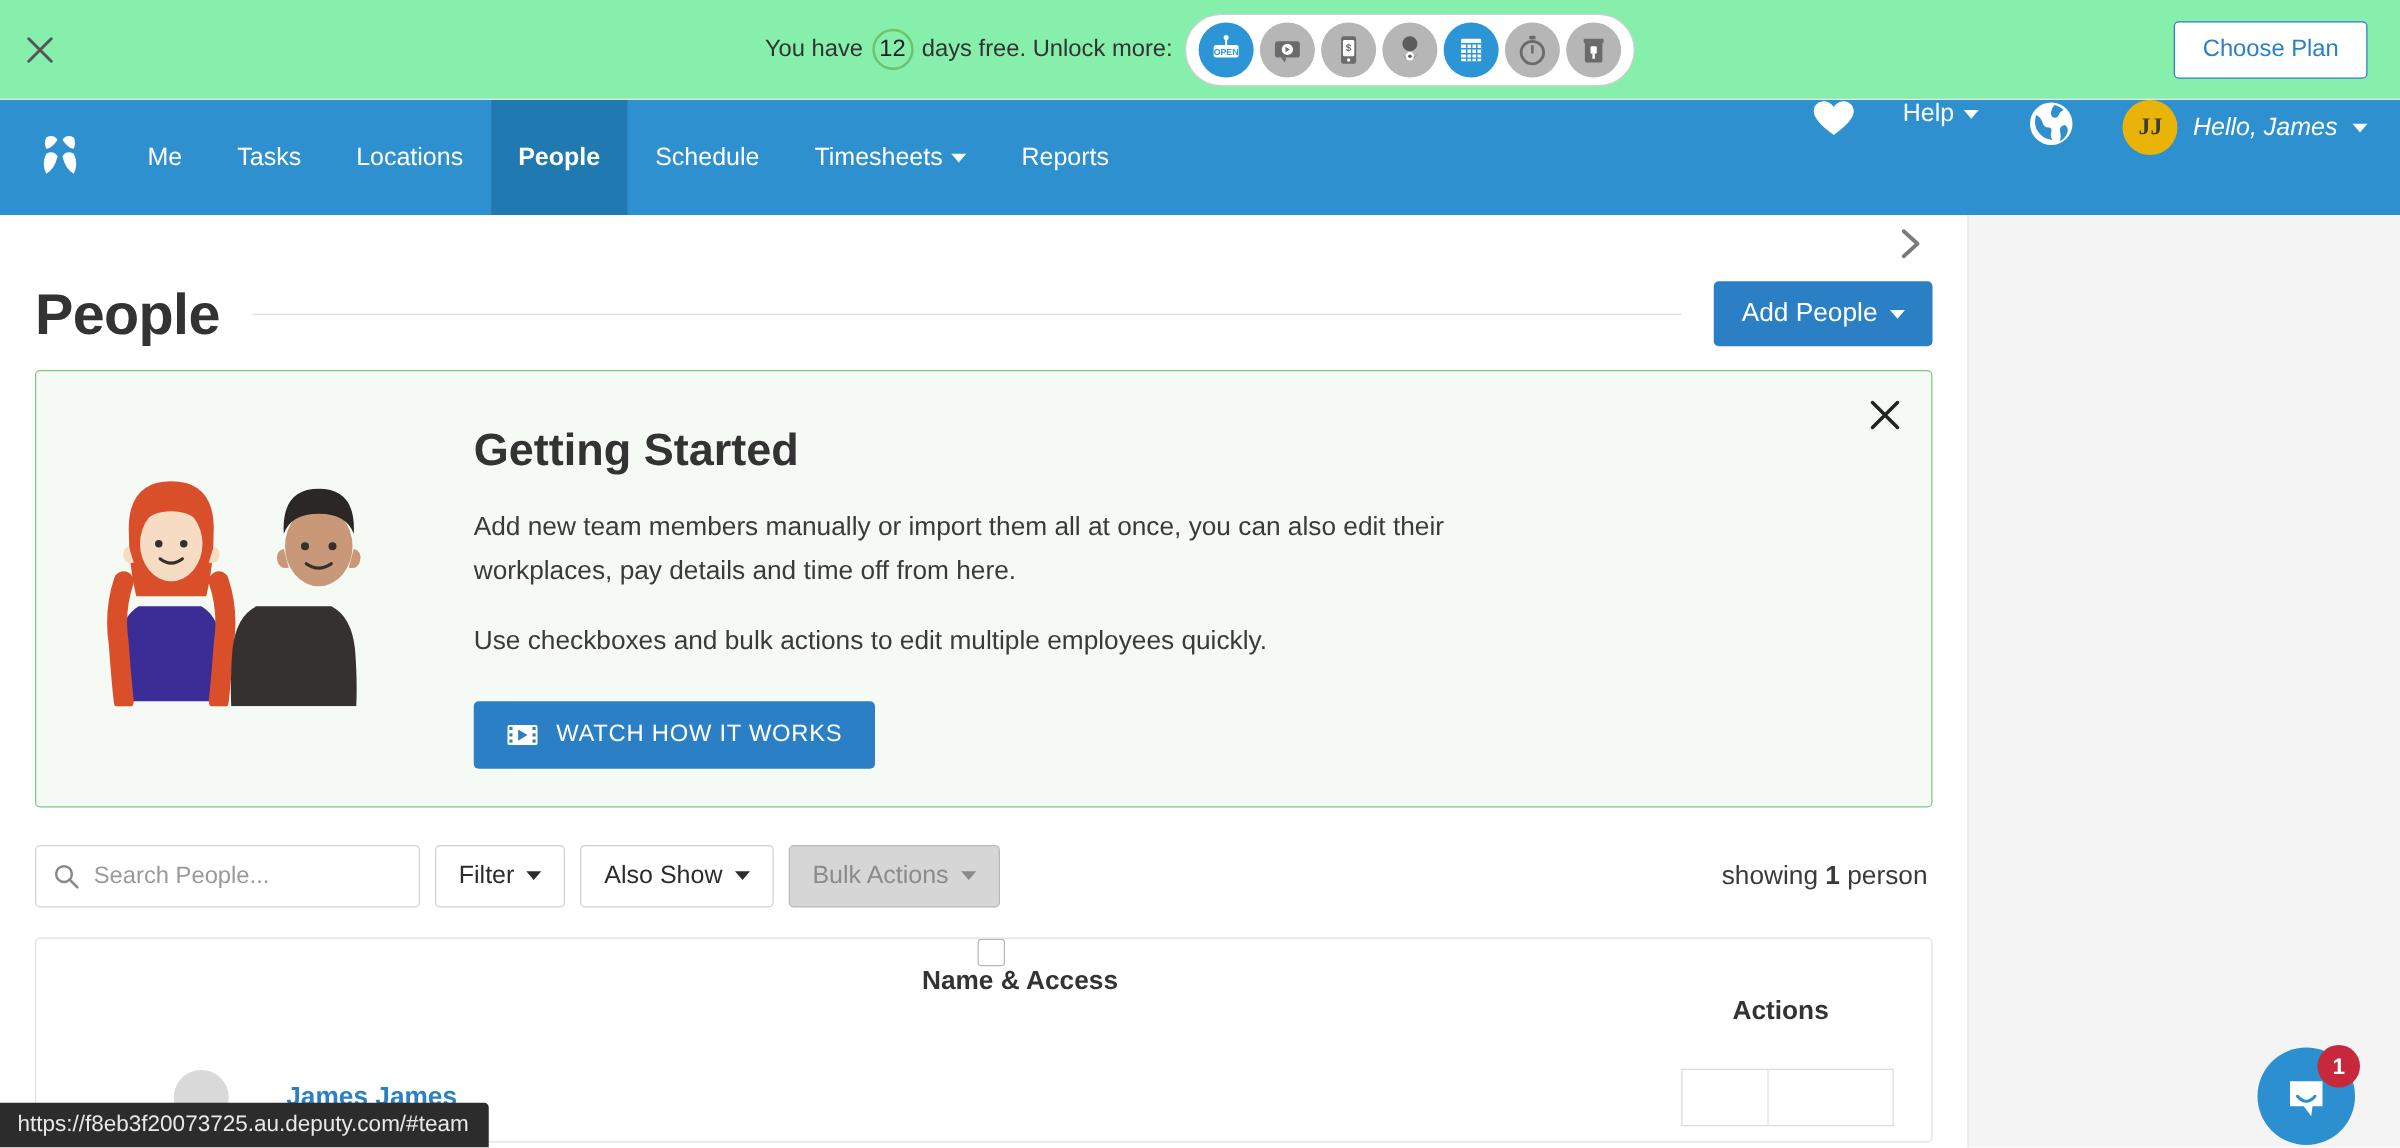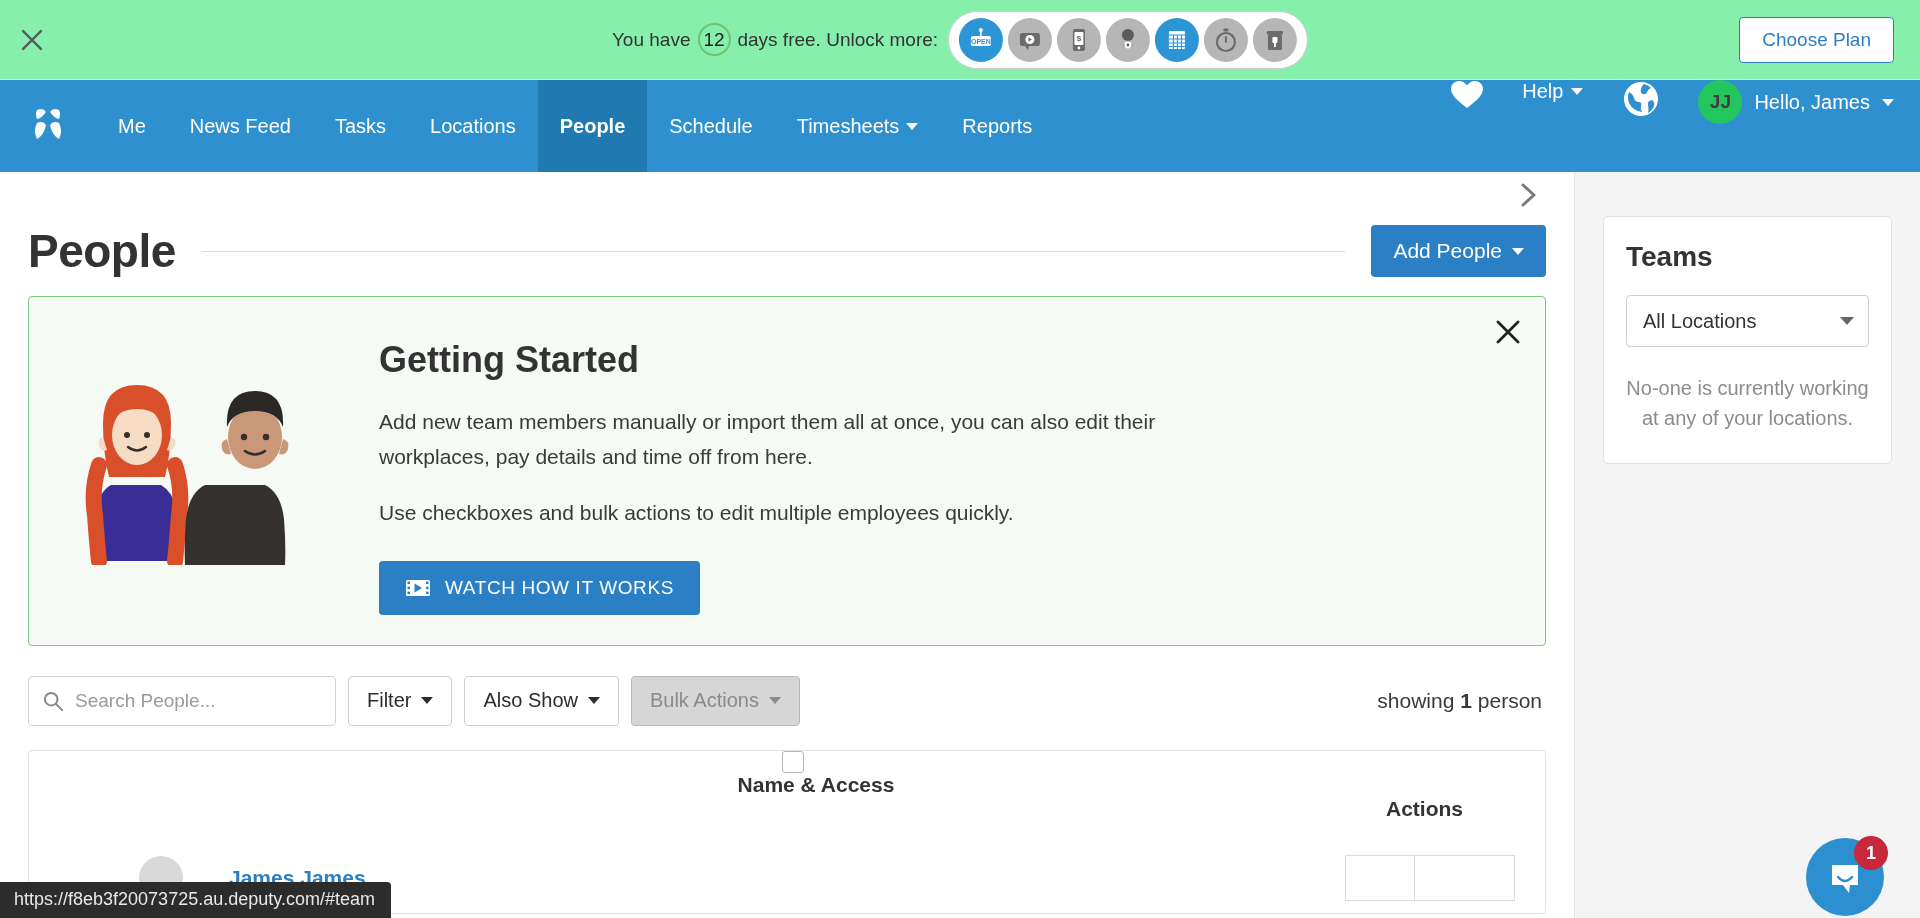--- a/index.html
+++ b/index.html
@@ -97,25 +97,25 @@
     display: flex; align-items: center; gap: 8px;
     color: #fff; font-size: 20px; padding: 0 18px; cursor: pointer;
   }
   .nav-divider { width: 1px; background: rgba(255,255,255,.28); margin: 16px 0; }
   .nav-user {
     display: flex; align-items: center; gap: 12px;
     padding: 0 26px 0 18px; cursor: pointer;
   }
   .avatar-initials {
     width: 44px; height: 44px; border-radius: 50%;
-    background: #22c55e; color: #3c3c3c;
+    background: #eab308; color: #3c3c3c;
     display: flex; align-items: center; justify-content: center;
-    font-size: 19px; font-weight: bold;
-  }
-  .nav-user-name { color: #fff; font-size: 20px; }
+    font-size: 19px; font-weight: bold; font-family: Liberation Serif, serif;
+  }
+  .nav-user-name { color: #fff; font-size: 20px; font-style: italic; }
 
   
   .page {
     display: flex;
     height: calc(918px - 64px - 76px);
     background: #fff;
   }
   .main-col {
     flex: 1 1 auto;
     padding: 0 28px 0 28px;
@@ -395,23 +395,20 @@
       <path d="M14 9 q6 -3 9 2 q-5 7 -9 7 q-2 -5 0 -9z" fill="#fff"></path>
       <path d="M36 9 q-6 -3 -9 2 q5 7 9 7 q2 -5 0 -9z" fill="#fff"></path>
       <path d="M14 22 q6 -3 9 2 q-2 10 -9 14 q-4 -8 0 -16z" fill="#fff"></path>
       <path d="M36 22 q-6 -3 -9 2 q2 10 9 14 q4 -8 0 -16z" fill="#fff"></path>
     </svg>
   </div>
 
   <div class="nav-items">
     <div class="nav-item">
       <span>Me</span>
-    </div>
-    <div class="nav-item">
-      <span>News Feed</span>
     </div>
     <div class="nav-item">
       <span>Tasks</span>
     </div>
     <div class="nav-item">
       <span>Locations</span>
     </div>
     <div class="nav-item active">
       <span>People</span>
     </div>
@@ -570,28 +567,20 @@
         <span class="row-name">James James</span>
         <span class="row-actions">
           <span class="act-btn"></span>
           <span class="act-btn"></span>
         </span>
       </div>
     </div>
   </div>
 
   <div class="side-col">
-    <div class="teams-card">
-      <div class="teams-title">Teams</div>
-      <div class="select-box">
-        <span>All Locations</span>
-        <i class="sel-caret"></i>
-      </div>
-      <div class="teams-empty">No-one is currently working at any of your locations.</div>
-    </div>
 
     <div class="chat-fab">
       <svg width="40" height="40" viewBox="0 0 40 40">
         <path d="M7 8 h26 v20 h-8 l-1 8 l-6 -8 h-11z" fill="#fff"></path>
         <path d="M13 20 q7 8 14 0" stroke="#2b8fd0" stroke-width="2.4" fill="none" stroke-linecap="round"></path>
       </svg>
       <span class="chat-badge">1</span>
     </div>
   </div>
 </div>

